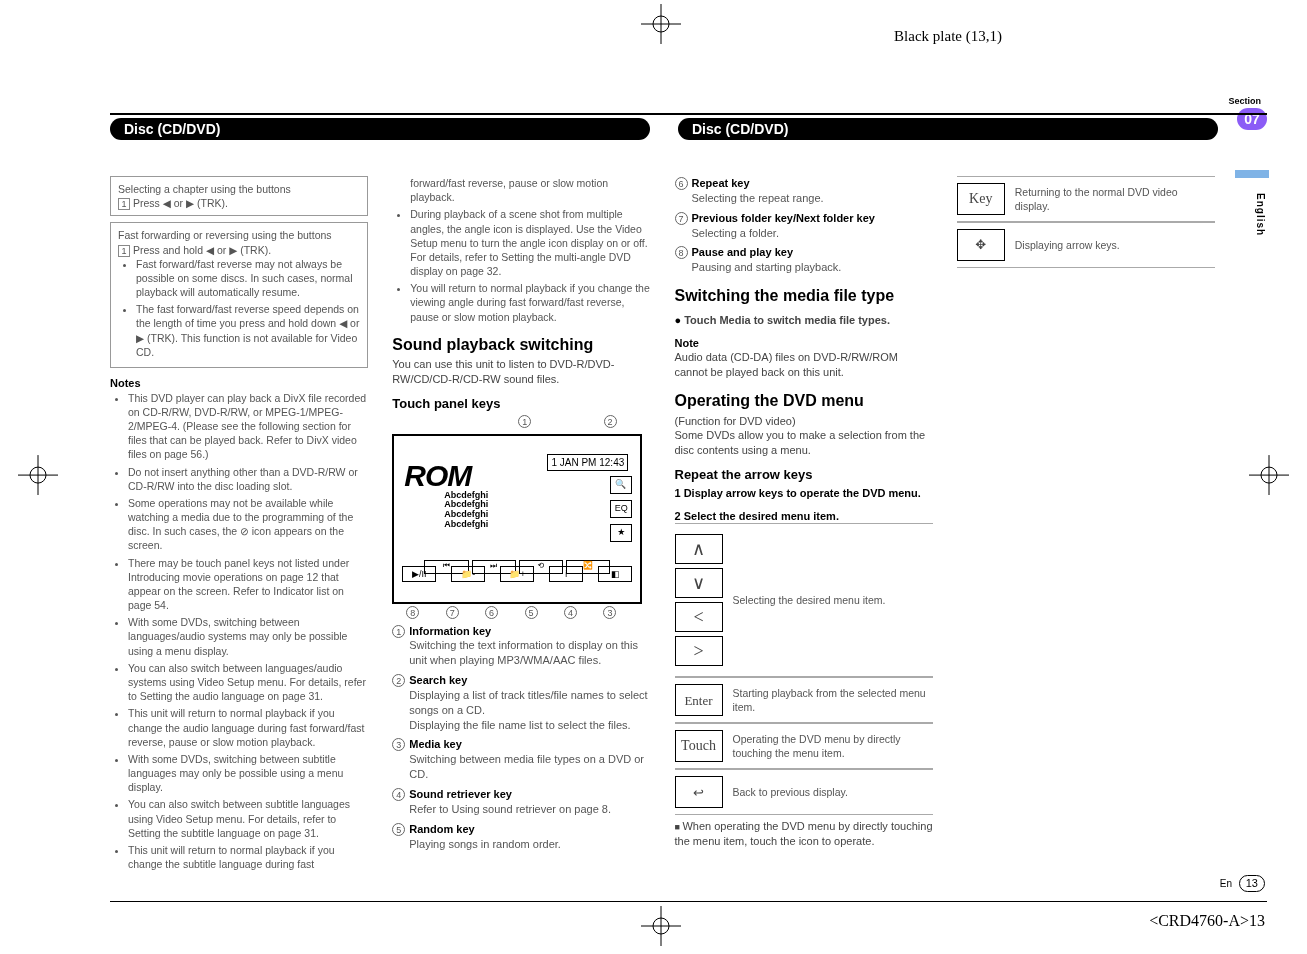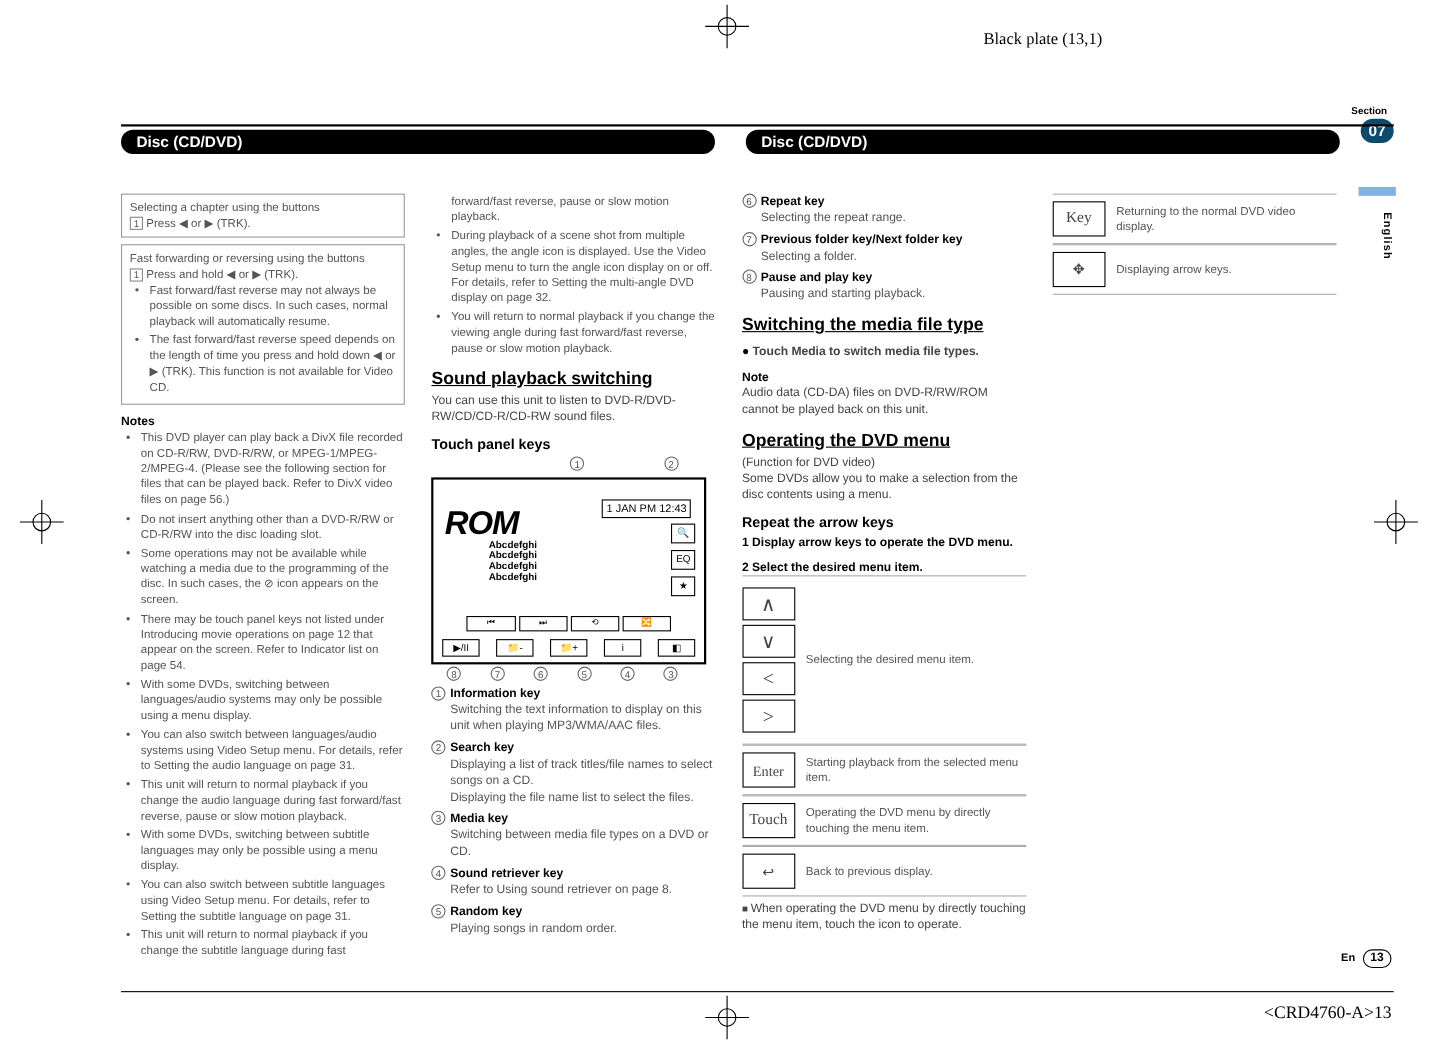--- a/index.html
+++ b/index.html
@@ -16,54 +16,54 @@
   .plate-note { position: absolute; top: 26px; right: 305px; font-family: "Times New Roman", serif; font-size: 15px; }
   .print-mark-top, .print-mark-bottom { position: absolute; left: 50.6%; transform: translateX(-50%); width: 40px; text-align:center; }
   .print-mark-top { top: 4px; }
   .print-mark-bottom { bottom: 4px; }
   .print-mark-top svg, .print-mark-bottom svg { width: 40px; height: 40px; }
   .regmark-left, .regmark-right { position:absolute; top: 50%; transform: translateY(-50%); }
   .regmark-left { left: 18px; }
   .regmark-right { right: 18px; }
   .regmark-left svg, .regmark-right svg { width: 40px; height: 40px; }
   .section-label { position:absolute; top: 95px; right: 46px; font-size: 9px; font-weight:bold; text-align:center;}
-  .section-badge { position:absolute; top: 108px; right: 40px; width: 30px; height: 22px; background:#0c4a6e; border-radius: 11px; color:#fff; text-align:center; font-weight:bold; font-size: 14px; line-height:22px;}
+  .section-badge { position:absolute; top: 108px; right: 40px; width: 30px; height: 22px; background:#8b5cf6; border-radius: 11px; color:#fff; text-align:center; font-weight:bold; font-size: 14px; line-height:22px;}
   .lang-tab { position:absolute; right: 40px; top: 193px; writing-mode: vertical-rl; font-size: 10px; font-weight:bold; letter-spacing:1px;}
   .lang-bar { position:absolute; right: 38px; top: 170px; width: 34px; height: 8px; background:#7fb3e6;}
   .top-line { position:absolute; left:110px; right:40px; top:113px; height:2px; background:#000;}
   .header-pill { position:absolute; height: 22px; background:#000; color:#fff; border-radius: 11px; padding: 0 14px; font-weight:bold; font-size:14px; line-height:22px;}
   .header-left { top:118px; left:110px; width: 540px;}
   .header-right { top:118px; left:678px; width: 540px;}
   .content { position:absolute; top:176px; left:110px; right:92px; bottom:70px; column-count:4; column-gap: 24px; column-fill: auto; color:#444; }
   .foot-line { position:absolute; left:110px; right:40px; bottom:52px; height:1px; background:#000;}
   .foot-right { position:absolute; right:42px; bottom:22px; font-family:"Times New Roman",serif; font-size:16px;}
-  .page-en { position:absolute; right:42px; bottom:74px; font-size:10px; font-weight:bold;}
+  .page-en { position:absolute; right:42px; bottom:62px; font-size:10px; font-weight:normal;}
   .page-num { display:inline-block; border:1px solid #000; border-radius:10px; padding:0 6px; font-size:11px; margin-left:4px;}
   .boxed { border:1px solid #999; padding:5px 7px; margin-bottom:6px; font-size:10.5px; color:#555;}
   .mini-num { display:inline-block; border:1px solid #888; width:12px; height:12px; text-align:center; font-size:9px; line-height:11px; margin-right:3px;}
-  h2 { font-size:16px; font-weight:bold; color:#000; margin: 10px 0 2px 0; break-after: avoid; text-decoration: underline;}
+  h2 { font-size:16px; font-weight:bold; color:#000; margin: 10px 0 2px 0; break-after: avoid;}
   h3 { font-size:13px; font-weight:bold; color:#000; margin: 8px 0 2px 0; break-after: avoid;}
   .bullets { margin-left: 10px; }
   .bullets li { list-style: disc; margin-left: 8px; margin-bottom: 3px; font-size:10.5px; color:#555;}
   .notes-h { font-weight:bold; font-size:11px; color:#000; margin-top:8px;}
   .circ { display:inline-block; border:1px solid #666; border-radius:50%; width:13px; height:13px; text-align:center; font-size:9px; line-height:12px; margin-right:4px; color:#555;}
   .keyrow { display:flex; border-top:1px solid #aaa; border-bottom:1px solid #aaa; padding:6px 0; gap:10px; align-items:center; break-inside:avoid;}
   .keybox { border:1.5px solid #000; min-width:48px; height:32px; display:flex; align-items:center; justify-content:center; font-family:"Times New Roman",serif; font-size:13px; font-weight:normal; background:#fff;}
   .keydesc { font-size:10.5px; color:#555; flex:1;}
   .arrowgrid { display:flex; flex-direction:column; gap:4px; margin:4px 0;}
   .arrowgrid .keybox { width:48px; height:30px; font-size:18px;}
   .diagram { border:2px solid #000; width: 250px; height: 170px; margin: 6px 0 2px 0; background:#fff; position:relative; font-family: Arial; break-inside:avoid; color:#000;}
   .diagram .rom { position:absolute; top:20px; left:10px; font-size:30px; font-weight:bold; font-style:italic; letter-spacing:-1px;}
   .diagram .lines { position:absolute; top:55px; left:50px; font-size:9px; font-weight:bold; line-height:1.1;}
   .diagram .clock { position:absolute; top:18px; right:12px; font-size:10px; border:1px solid #000; padding:1px 3px; font-weight:normal;}
   .diagram .sidebar { position:absolute; right:8px; top:40px; display:flex; flex-direction:column; gap:6px;}
   .diagram .sidebar span { border:1px solid #000; width:22px; height:18px; display:flex;align-items:center;justify-content:center; font-size:9px;}
   .diagram .bar { position:absolute; bottom:28px; left:30px; right:30px; height:14px; display:flex; gap:3px;}
   .diagram .bar span{ border:1px solid #000; flex:1; font-size:8px; text-align:center;}
-  .diagram .botrow { position:absolute; bottom:5px; left:8px; right:8px; display:flex; gap:15px;}
+  .diagram .botrow { position:absolute; bottom:20px; left:8px; right:8px; display:flex; gap:15px;}
   .diagram .botrow span{ border:1px solid #000; height:16px; flex:1; font-size:9px; text-align:center; line-height:15px;}
   .callouts-top { display:flex; justify-content:space-between; padding: 0 30px 0 126px; margin-top:2px;}
   .callouts-bot { display:flex; justify-content:space-between; padding: 0 30px 0 14px;}
   .nowrap { break-inside: avoid; }
   .item-block { margin: 5px 0; color:#555;}
   .item-block strong{ color:#000;}
   .bold { font-weight:bold; color:#000;}
   .touchkeybox{ font-size:14px; padding:0 4px;}
   .squarebullet::before{ content:"■ "; font-size:9px;}
 </style>

